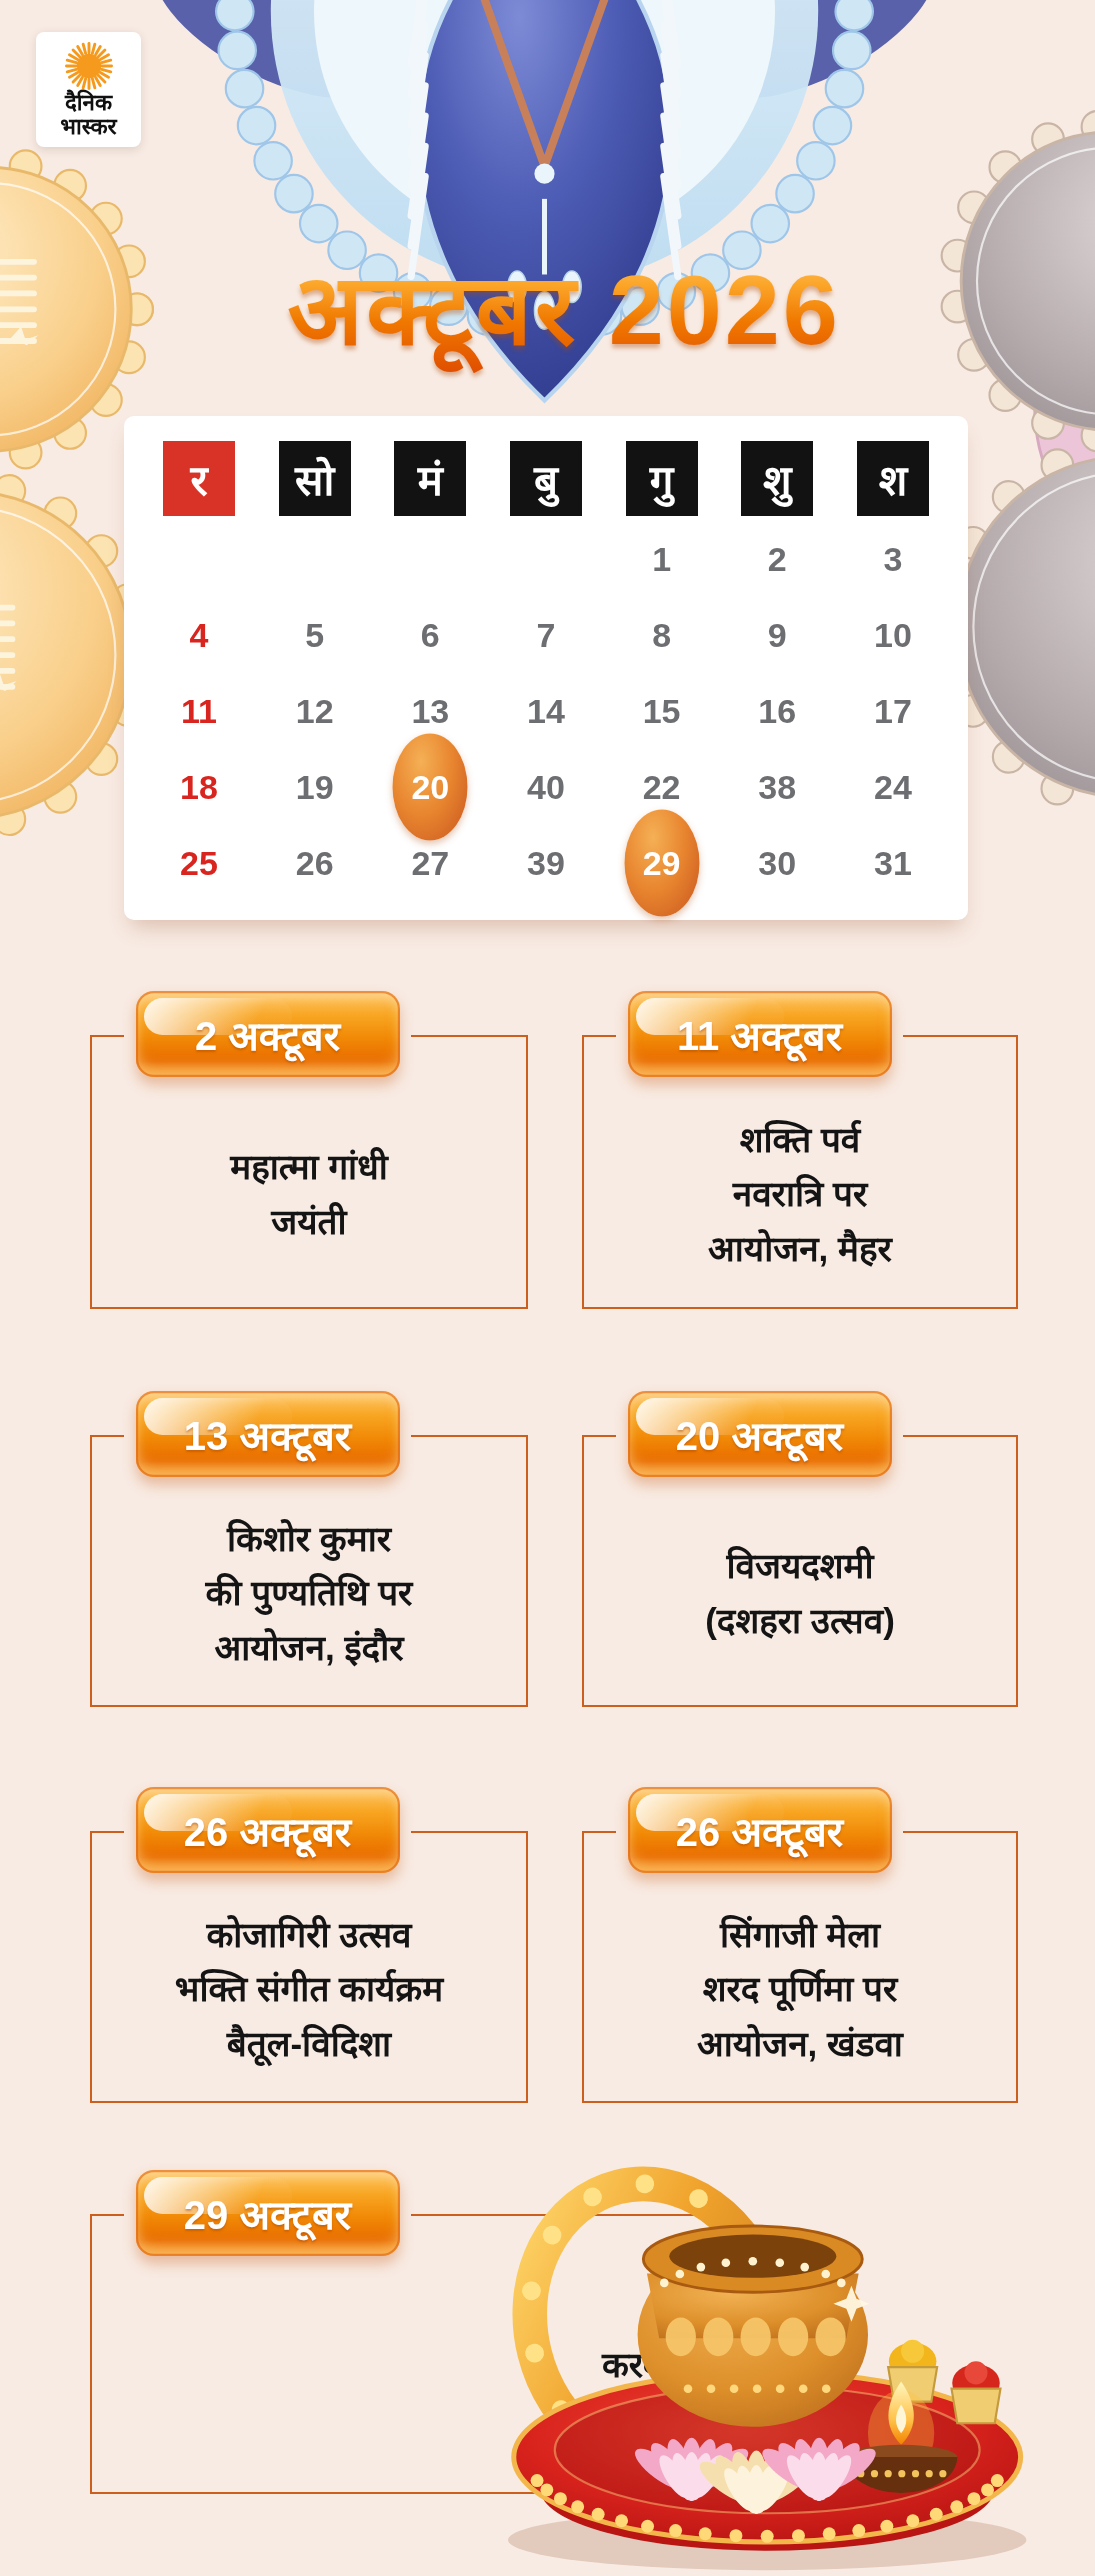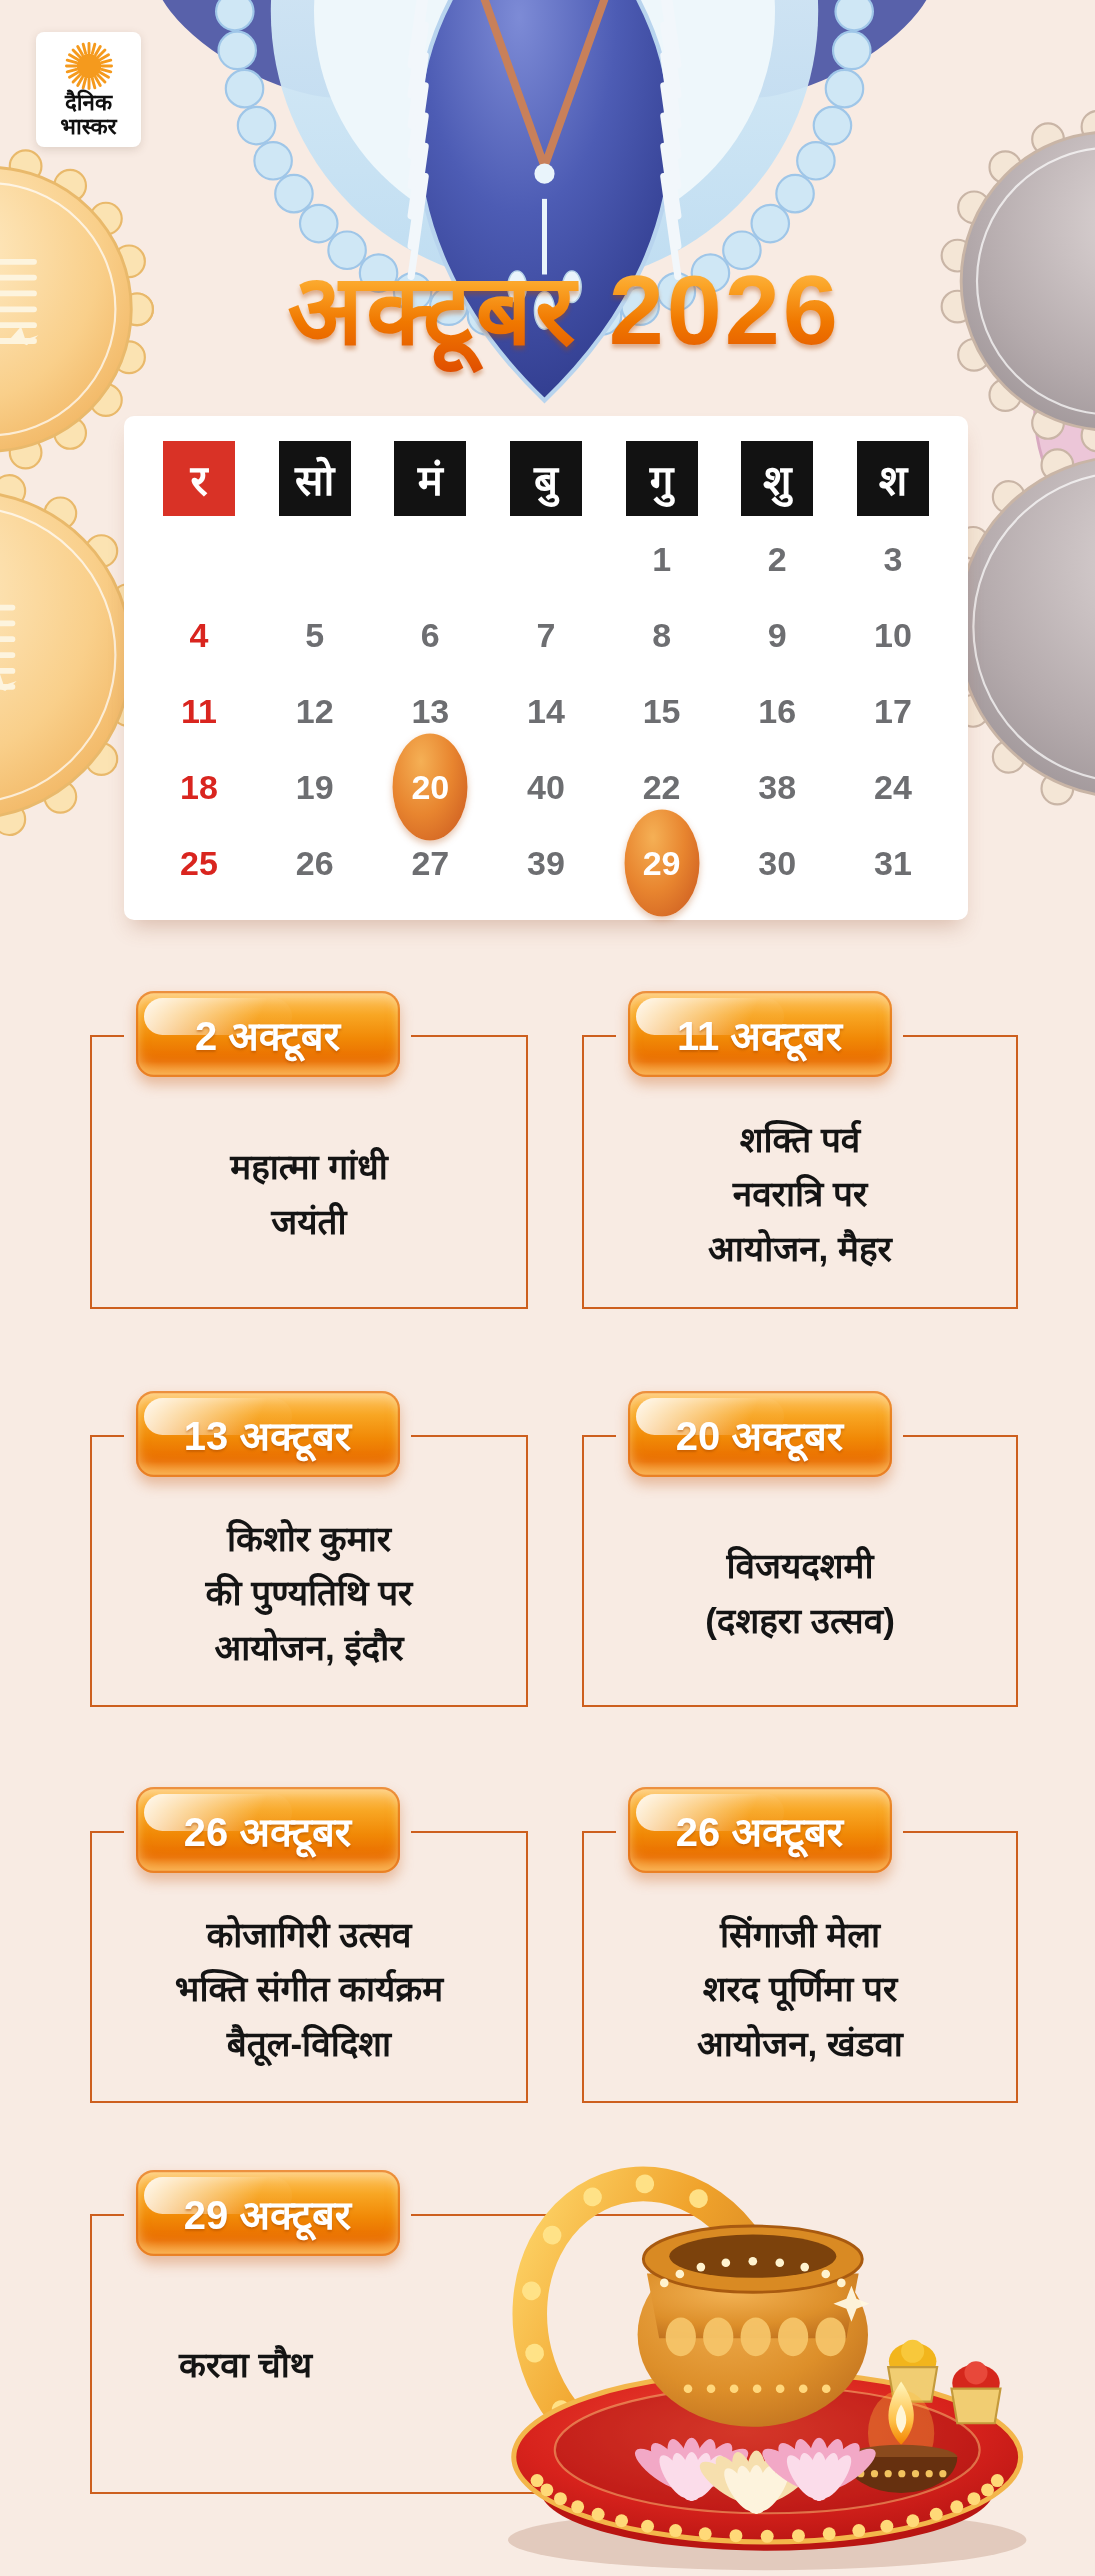--- a/index.html
+++ b/index.html
@@ -35,21 +35,21 @@
   .cal-cell .num{position:relative;z-index:2}
   .cal-cell.hl{color:#ffffff}
   .cal-cell .hl-ellipse{position:absolute;left:50%;top:50%;transform:translate(-50%,-50%);
             width:75px;height:107px;border-radius:50%;z-index:1;
             background:radial-gradient(ellipse at 38% 26%,#f5b055 0%,#e8852f 48%,#c8551e 100%);
             box-shadow:0 3.6px 7.2px rgba(180,90,30,.35)}
 
   
   .event-card{position:absolute;border:2.9px solid #cd5f1e;box-sizing:border-box;z-index:3;
               display:flex;align-items:center;justify-content:center;padding-top:45px}
-  .event-card.wide{justify-content:flex-start;padding-left:87px;padding-top:21.6px}
+  .event-card.wide{justify-content:flex-end;padding-left:87px;padding-top:21.6px}
   .event-desc{font-size:35px;font-weight:700;color:#141414;line-height:1.55;white-space:pre-line;text-align:center;margin:0}
   .event-card.wide .event-desc{text-align:left}
   .badge-wrap{position:absolute;top:-46px;left:32px;background:#f8ebe3;padding:0 11.5px;z-index:4}
   .badge{width:264px;height:86px;border-radius:18px;position:relative;display:flex;align-items:center;justify-content:center;
          background:linear-gradient(180deg,#ffca6e 0%,#f8a623 28%,#f18906 55%,#e96c00 82%,#f5922a 100%);
          box-shadow:inset 0 0 0 2.2px rgba(220,88,0,.55), inset 0 -10px 13px rgba(255,215,130,.55),
                     inset 0 7.2px 10px rgba(255,255,255,.25), 0 7.2px 13px rgba(200,95,25,.35)}
   .badge::before{content:"";position:absolute;left:8.6px;top:6.5px;width:56%;height:44%;border-radius:21.6px;
          background:linear-gradient(115deg,rgba(255,255,255,.9),rgba(255,255,255,.04) 75%)}
   .badge-label{position:relative;font-size:40px;font-weight:800;color:#ffffff;text-shadow:0 2.2px 2.2px rgba(165,70,0,.45)}

